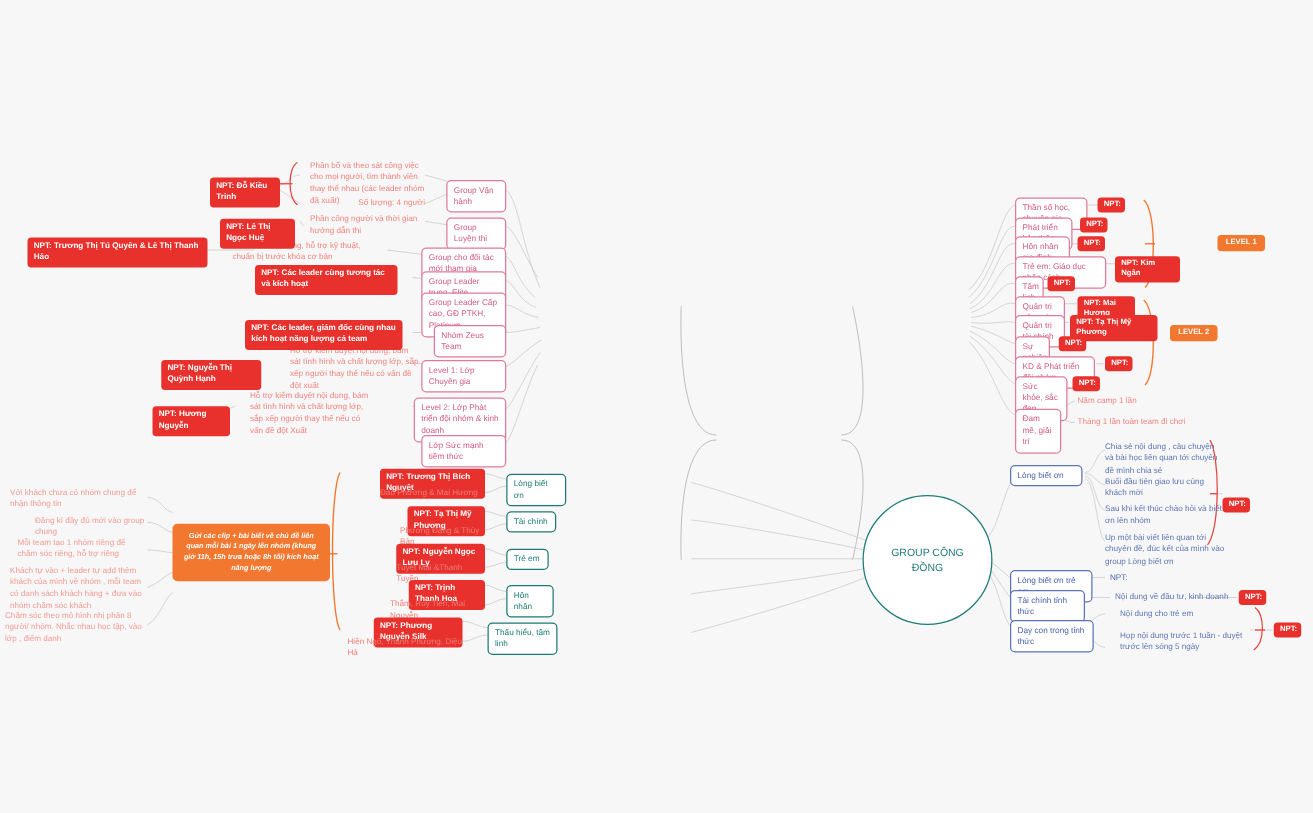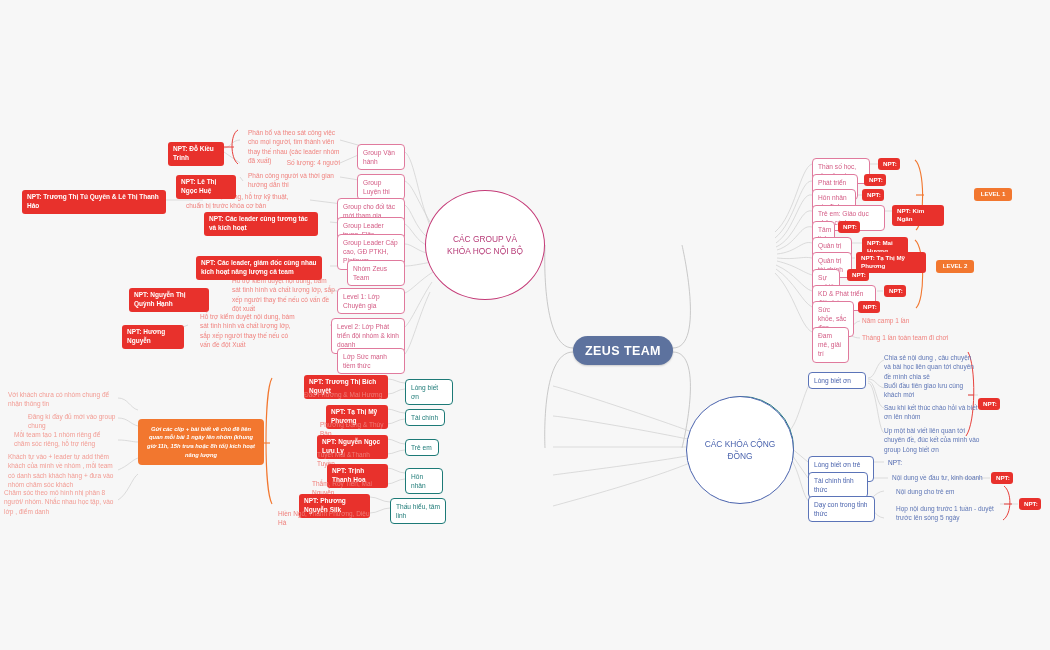--- a/index.html
+++ b/index.html
@@ -190,28 +190,25 @@
       <path d="M952 478 L 990 478"></path>
       <path d="M1000 504 L 1018 504"></path>
 
       <path d="M968 352 C 976 366 976 422 966 436" stroke="#e8413c" stroke-width="1"></path>
       <path d="M968 395 L 974 395" stroke="#e8413c" stroke-width="1"></path>
       <path d="M1004 486 C 1012 492 1012 514 1003 520" stroke="#e8413c" stroke-width="1"></path>
       <path d="M1004 504 L 1012 504" stroke="#e8413c" stroke-width="1"></path>
     </g>
   </svg>
 
-  <div class="node central">ZEUS TEAM</div>
-
-  <div class="node circle c-pink" style="left:425px;top:190px;width:120px;height:110px;">CÁC GROUP VÀ KHÓA HỌC NỘI BỘ</div>
+
 
 
   <div class="node circle c-teal" style="left:690px;top:396px;width:104px;height:104px;">GROUP CỘNG ĐỒNG</div>
 
-  <div class="node circle c-blue" style="left:686px;top:396px;width:108px;height:108px;">CÁC KHÓA CỘNG ĐỒNG</div>
 
   <div class="node pill" style="left:357px;top:144px;width:48px;">Group Vận hành</div>
   <div class="node pill" style="left:357px;top:174px;width:48px;">Group Luyện thi</div>
   <div class="node pill" style="left:337px;top:198px;width:68px;">Group cho đối tác mới tham gia</div>
   <div class="node pill" style="left:337px;top:217px;width:68px;">Group Leader trung, Elite</div>
   <div class="node pill" style="left:337px;top:234px;width:68px;">Group Leader Cấp cao, GĐ PTKH, Platinum</div>
   <div class="node pill" style="left:347px;top:260px;width:58px;">Nhóm Zeus Team</div>
   <div class="node pill" style="left:337px;top:288px;width:68px;">Level 1: Lớp Chuyên gia</div>
   <div class="node pill" style="left:331px;top:318px;width:74px;">Level 2: Lớp Phát triển đội nhóm &amp; kinh doanh</div>
   <div class="node pill" style="left:337px;top:348px;width:68px;">Lớp Sức mạnh tiềm thức</div>

